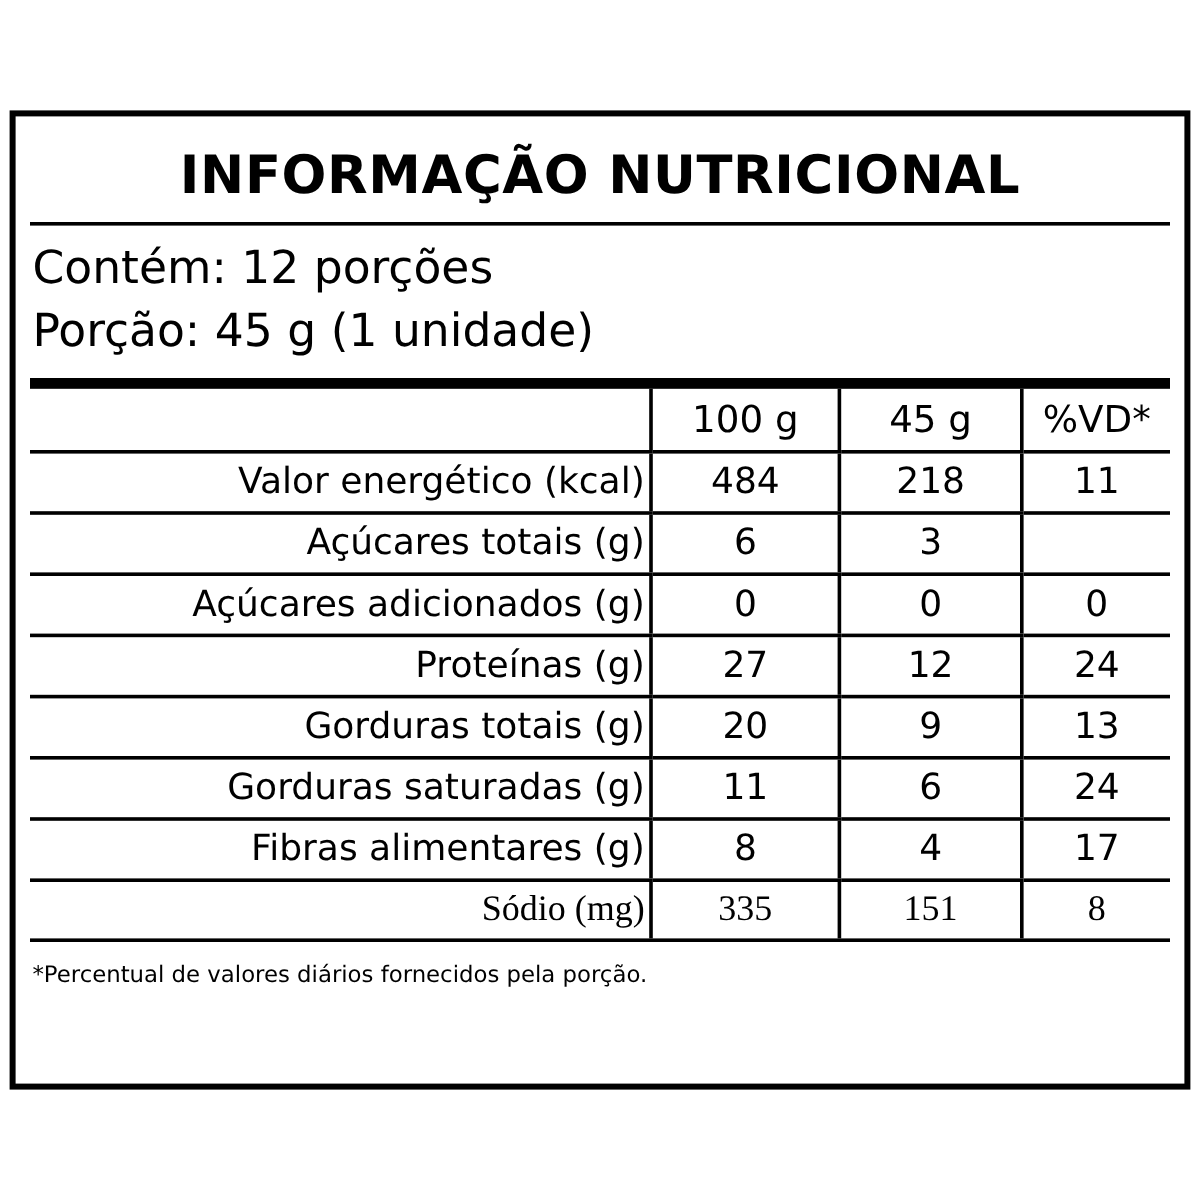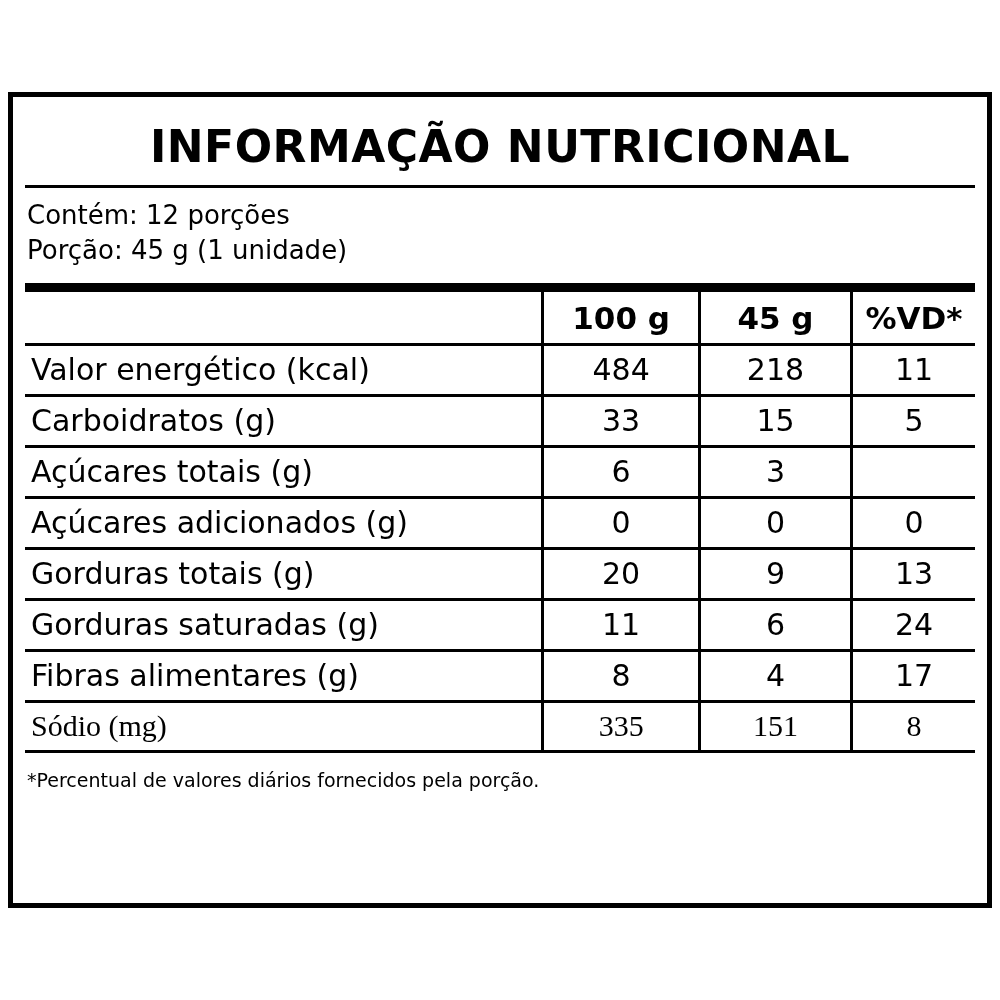--- a/index.html
+++ b/index.html
@@ -45,21 +45,21 @@
     height: 3px;
     background: #000000;
     margin: 0 0 8px 0;
   }
   .rule-thick {
     height: 9px;
     background: #000000;
     margin: 6px 0 0 0;
   }
   .servings {
-    font-size: 26px;
+    font-size: 38px;
     line-height: 1.35;
     padding: 2px 2px 8px 2px;
   }
   table.nutri {
     width: 100%;
     border-collapse: collapse;
     table-layout: fixed;
     font-size: 30px;
   }
   table.nutri col.c-name { width: 54.5%; }
@@ -74,26 +74,26 @@
   }
   table.nutri th.col-head,
   table.nutri td.num {
     text-align: center;
     border-left: 3px solid #000000;
   }
   table.nutri th.spacer {
     border-bottom: 3px solid #000000;
   }
   table.nutri thead th {
-    font-weight: bold;
+    font-weight: normal;
     font-size: 31px;
     padding-top: 8px;
   }
   table.nutri td.name {
-    text-align: left;
+    text-align: right;
     padding-left: 6px;
     white-space: nowrap;
     margin-left: 44px;
   }
   td.name.indent1 { padding-left: 26px; }
   td.name.indent2 { padding-left: 36px; }
   tr.last td { border-bottom: none; font-family: Liberation Serif, serif; }
   .footnote {
     font-size: 19px;
     padding: 8px 2px 0 2px;
@@ -137,36 +137,36 @@
           </tr>
         </thead>
         <tbody>
           <tr>
             <td class="name">Valor energético (kcal)</td>
             <td class="num">484</td>
             <td class="num">218</td>
             <td class="num">11</td>
           </tr>
           <tr>
-            <td class="name">Carboidratos (g)</td>
-            <td class="num">33</td>
-            <td class="num">15</td>
-            <td class="num">5</td>
-          </tr>
-          <tr>
             <td class="name indent1">Açúcares totais (g)</td>
             <td class="num">6</td>
             <td class="num">3</td>
             <td class="num"></td>
           </tr>
           <tr>
             <td class="name indent2">Açúcares adicionados (g)</td>
             <td class="num">0</td>
             <td class="num">0</td>
             <td class="num">0</td>
+          </tr>
+          <tr>
+            <td class="name">Proteínas (g)</td>
+            <td class="num">27</td>
+            <td class="num">12</td>
+            <td class="num">24</td>
           </tr>
           <tr>
             <td class="name">Gorduras totais (g)</td>
             <td class="num">20</td>
             <td class="num">9</td>
             <td class="num">13</td>
           </tr>
           <tr>
             <td class="name indent1">Gorduras saturadas (g)</td>
             <td class="num">11</td>

